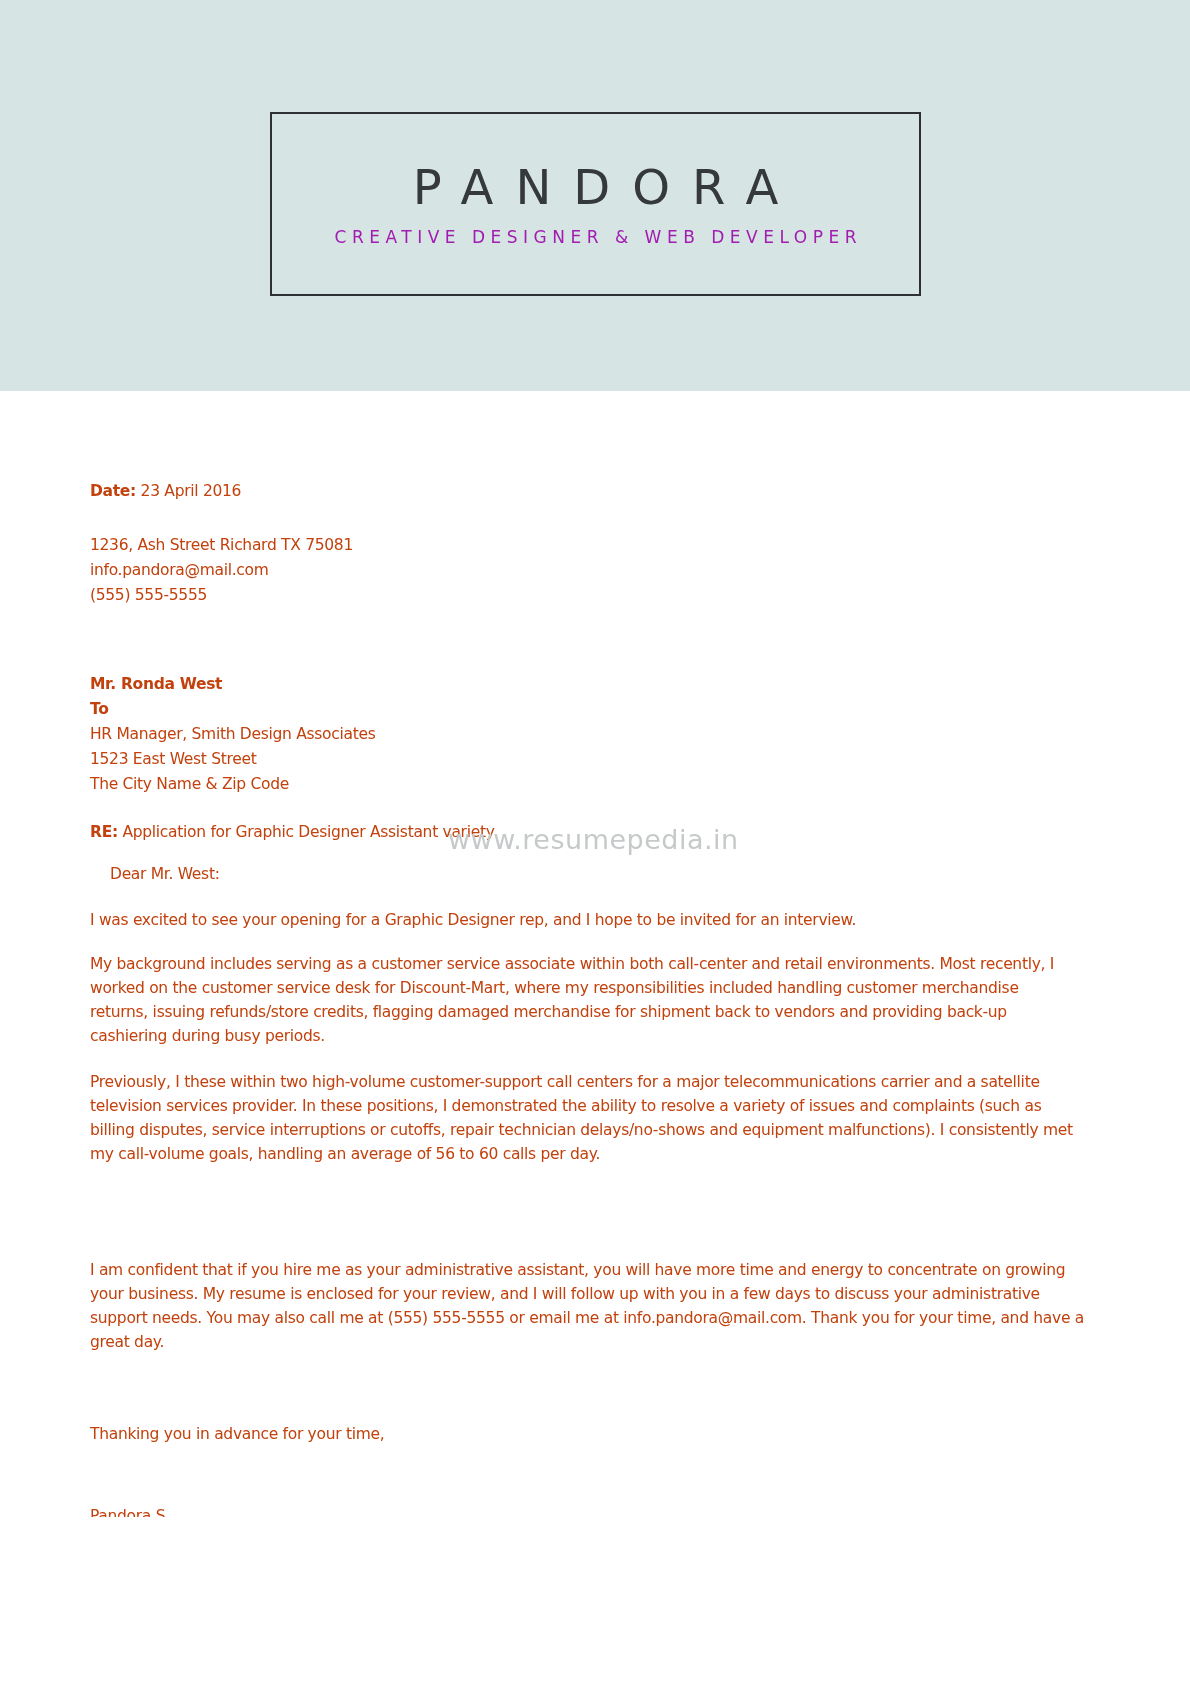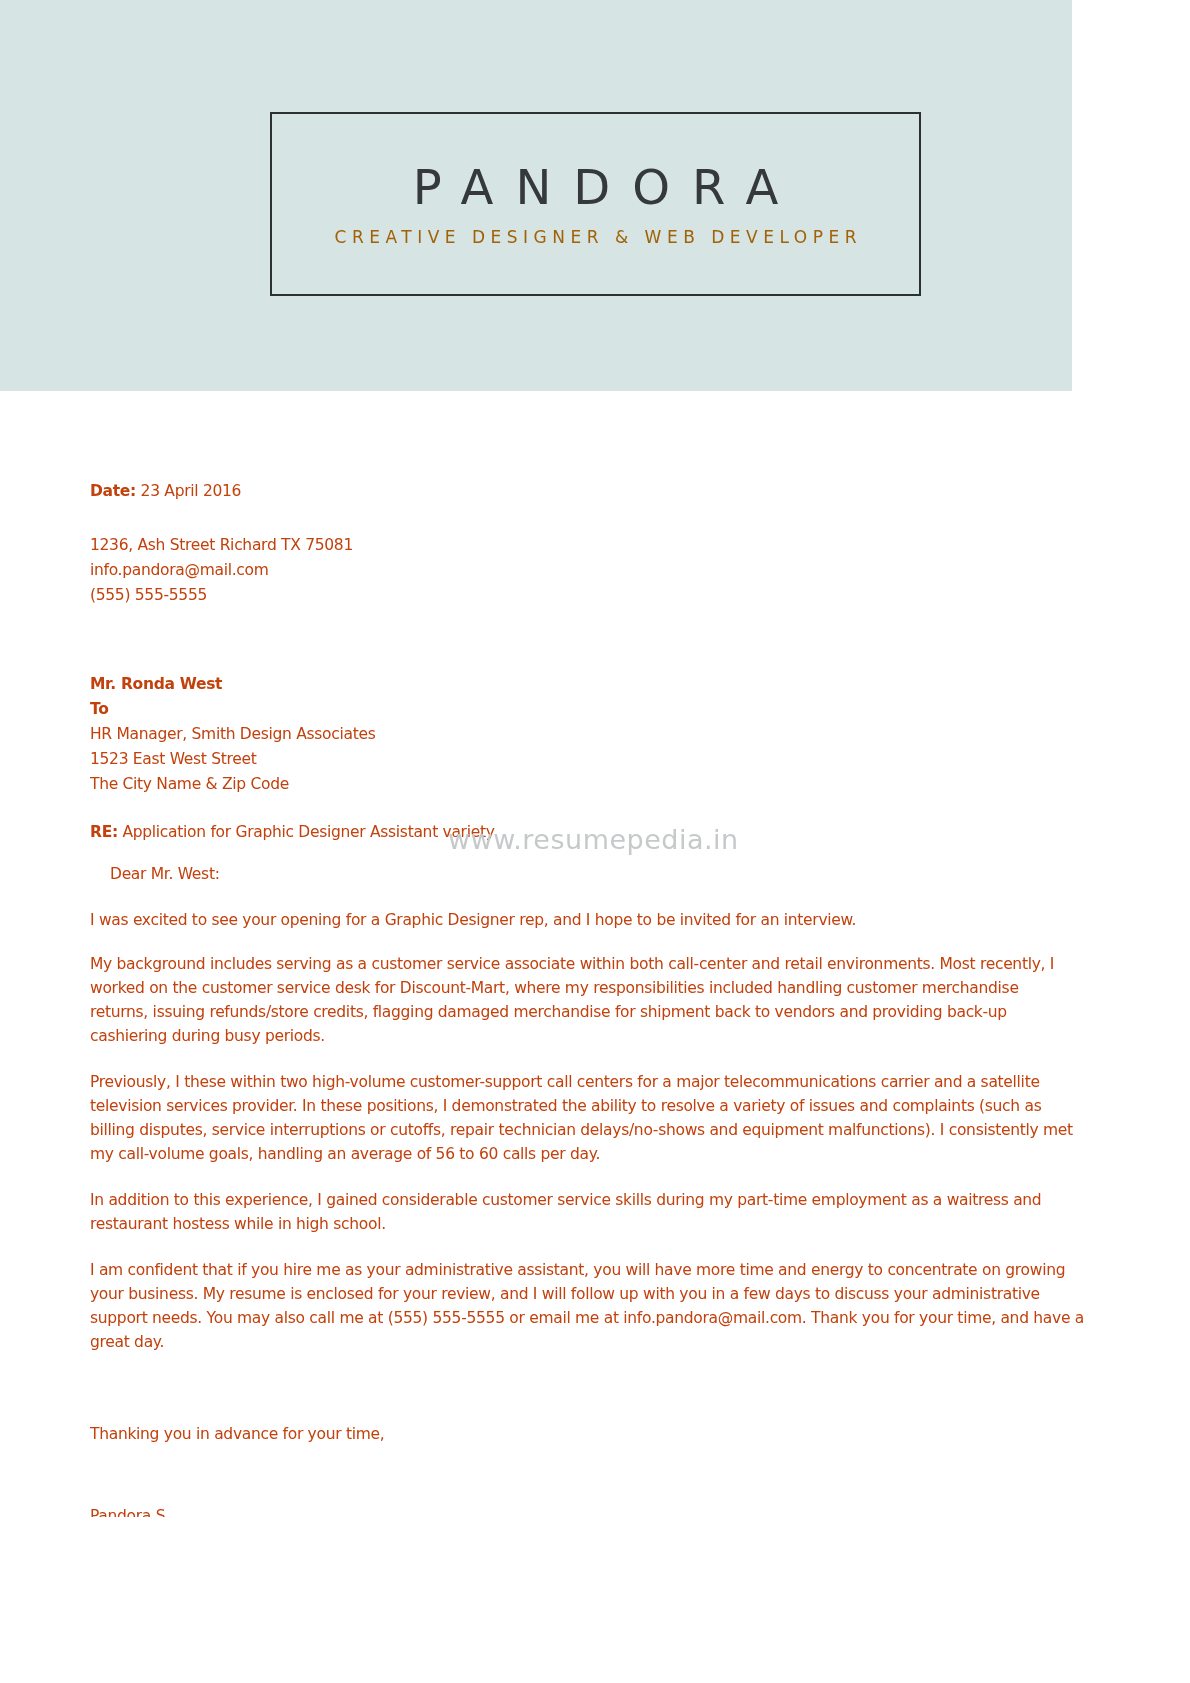--- a/index.html
+++ b/index.html
@@ -7,37 +7,37 @@
   .page {
     position:relative;
     width:1190px; height:1683px;
     background:#ffffff;
     overflow:hidden;
     font-family:"DejaVu Sans","Liberation Sans",sans-serif;
     color:#212121;
   }
   .banner {
     position:absolute; left:0; top:0;
-    width:1072px; height:391px;
+    width:1190px; height:391px;
     background:#d6e4e4;
   }
   .logo-box {
     position:absolute; left:270px; top:112px;
     width:651px; height:184px;
     border:2px solid #2d3133;
     display:flex; flex-direction:column; align-items:center; justify-content:center;
   }
   .logo-title {
     font-size:48px; font-weight:400; color:#35393b;
     letter-spacing:22px; margin-right:-22px;
     line-height:1.1;
   }
   .logo-subtitle {
     margin-top:14px;
-    font-size:17px; font-weight:400; color:#a16207;
+    font-size:17px; font-weight:400; color:#a21caf;
     letter-spacing:5.5px; margin-right:-5.5px;
   }
   .letter { position:absolute; left:90px; width:1020px; font-size:15.5px; letter-spacing:-0.3px; color:#c2410c; }
   .ln { display:block; white-space:nowrap; }
   .info { line-height:25px; }
   .para { line-height:24px; }
   .b { font-weight:700; }
   .date-block   { top:482px; }
   .from-block   { top:533px; }
   .to-block     { top:672px; }
@@ -108,24 +108,20 @@
     <span class="ln">cashiering during busy periods.</span>
   </div>
 
   <div class="letter para p3">
     <span class="ln">Previously, I these within two high-volume customer-support call centers for a major telecommunications carrier and a satellite</span>
     <span class="ln">television services provider. In these positions, I demonstrated the ability to resolve a variety of issues and complaints (such as</span>
     <span class="ln">billing disputes, service interruptions or cutoffs, repair technician delays/no-shows and equipment malfunctions). I consistently met</span>
     <span class="ln">my call-volume goals, handling an average of 56 to 60 calls per day.</span>
   </div>
 
-  <div class="letter para p4">
-    <span class="ln">In addition to this experience, I gained considerable customer service skills during my part-time employment as a waitress and</span>
-    <span class="ln">restaurant hostess while in high school.</span>
-  </div>
 
   <div class="letter para p5">
     <span class="ln">I am confident that if you hire me as your administrative assistant, you will have more time and energy to concentrate on growing</span>
     <span class="ln">your business. My resume is enclosed for your review, and I will follow up with you in a few days to discuss your administrative</span>
     <span class="ln">support needs. You may also call me at (555) 555-5555 or email me at info.pandora@mail.com. Thank you for your time, and have a</span>
     <span class="ln">great day.</span>
   </div>
 
   <div class="letter para closing-block">
     <span class="ln">Thanking you in advance for your time,</span>

